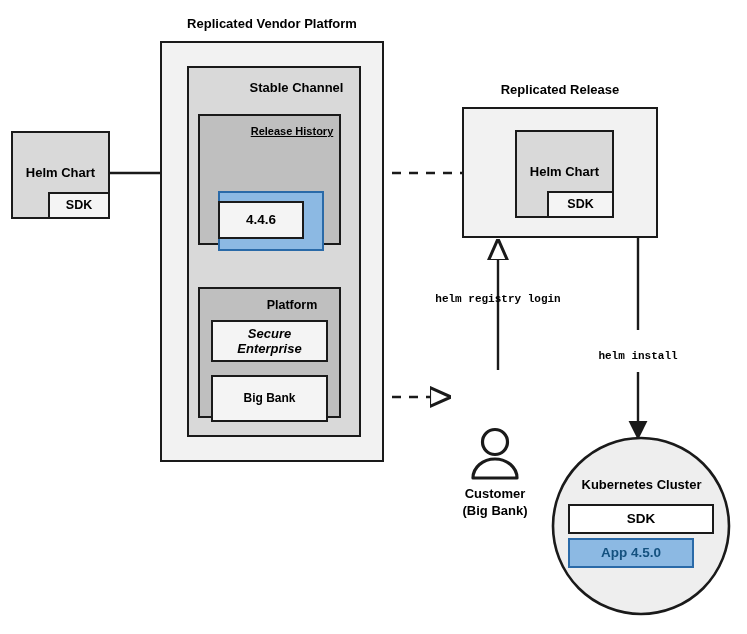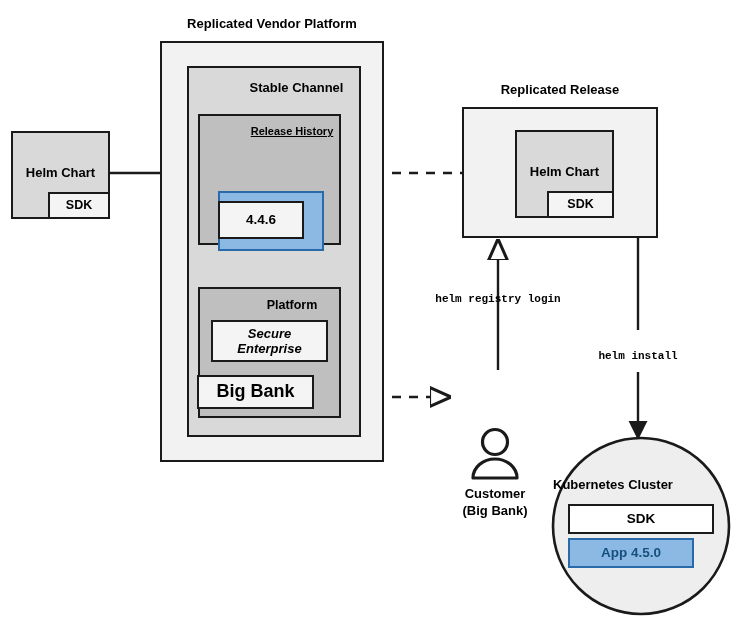--- a/index.html
+++ b/index.html
@@ -60,20 +60,21 @@
   .fill-blue     { background: #8cb9e3; border-color: #2a6aa8; color: #14517f; }
 
   .mono {
     font-family: "Liberation Mono", "DejaVu Sans Mono", monospace;
     font-weight: bold;
   }
   .cluster-title {
     position: absolute;
     left: 0;
     right: 0;
+    text-align: center;
     font-weight: bold;
     font-size: 13px;
   }
 </style>
 </head>
 <body>
 
 <div id="canvas">
 
   <svg id="edges" viewBox="0 0 747 634">
@@ -133,21 +134,21 @@
 
   <div class="node fill-white" style="left:218px; top:201px; width:86px; height:38px; font-size:13.5px;">4.4.6</div>
 
   <div class="node fill-mid" style="left:198px; top:287px; width:143px; height:131px; align-items:flex-start;">
     <div class="grp-title" style="top:9px; font-size:12.5px;">Platform</div>
   </div>
 
   <div class="node fill-white" style="left:211px; top:320px; width:117px; height:42px; font-size:13px; white-space:pre-line;font-style:italic;">Secure
 Enterprise</div>
 
-  <div class="node fill-white" style="left:197px; top:375px; width:117px; height:34px; font-size:18px;">Big Bank</div>
+  <div class="node fill-white" style="left:211px; top:375px; width:117px; height:47px; font-size:12px;">Big Bank</div>
 
   <div class="node fill-light" style="left:11px; top:131px; width:99px; height:88px; font-size:13px; align-items:flex-start; padding-top:32px;">Helm Chart</div>
   <div class="node fill-white" style="left:48px; top:192px; width:62px; height:27px; font-size:12.5px;">SDK</div>
 
   <div class="label-free" style="left:462px; top:82px; width:196px; font-size:13px;">Replicated Release</div>
 
   <div class="node fill-lightest" style="left:462px; top:107px; width:196px; height:131px;"></div>
 
   <div class="node fill-light" style="left:515px; top:130px; width:99px; height:88px; font-size:13px; align-items:flex-start; padding-top:32px;">Helm Chart</div>
   <div class="node fill-white" style="left:547px; top:191px; width:67px; height:27px; font-size:12.5px;">SDK</div>

